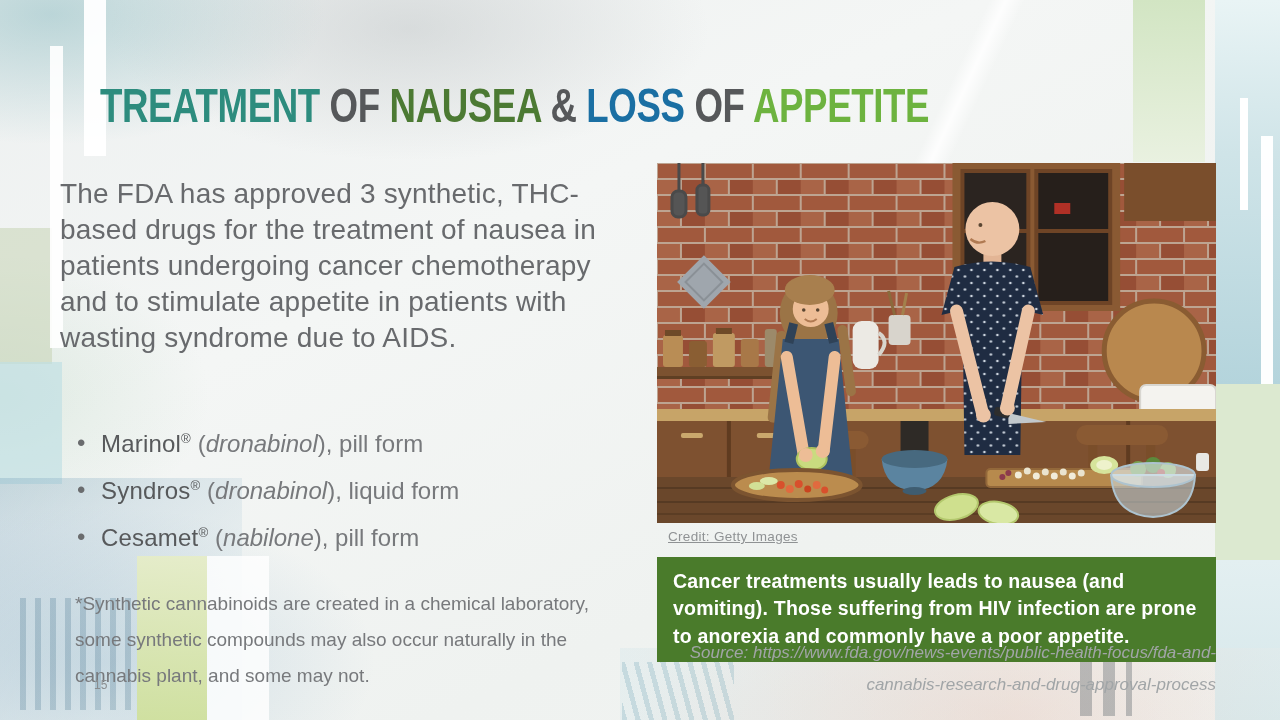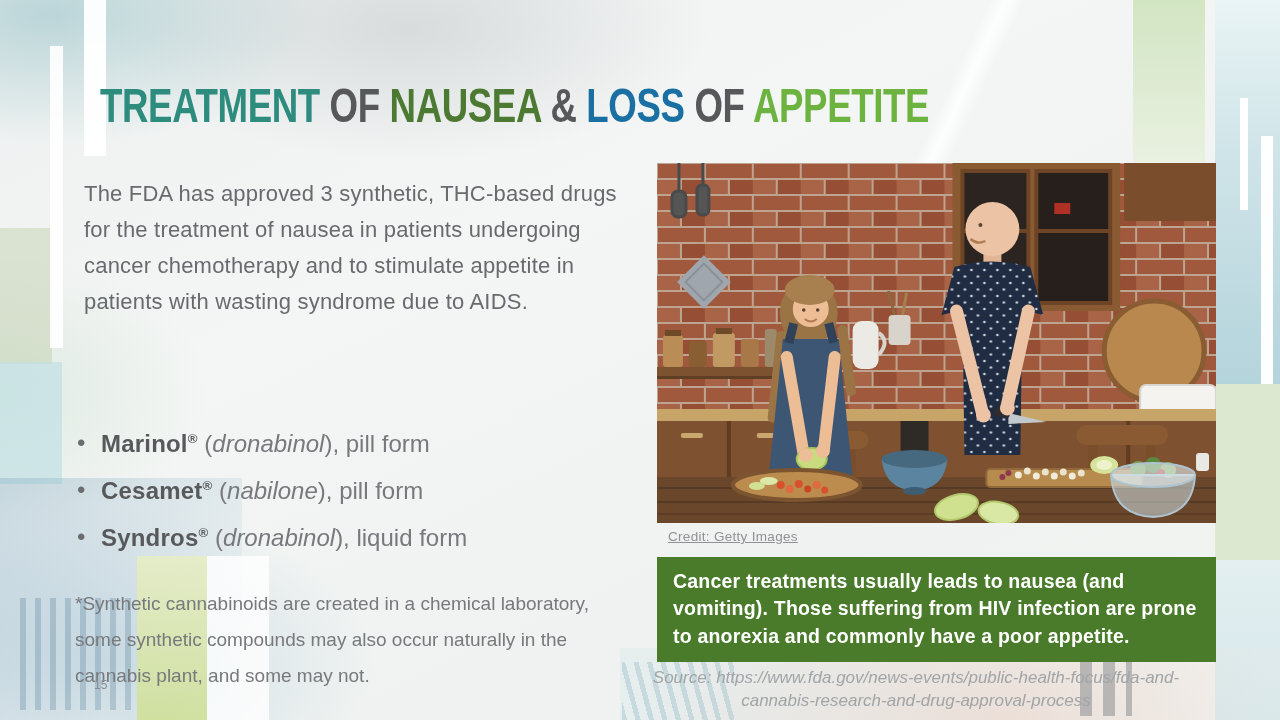--- a/index.html
+++ b/index.html
@@ -45,44 +45,44 @@
     background:repeating-linear-gradient(90deg, rgba(88,98,104,.8) 0 12px, transparent 12px 23px); }
   .br-teal-stripes { left:622px; top:662px; width:112px; height:58px; opacity:.5;
     background:repeating-linear-gradient(75deg, rgba(88,150,170,.45) 0 5px, transparent 5px 13px); }
 
   
   .title { position:absolute; left:100px; top:80px; font-size:47px; font-weight:700;
     line-height:1; letter-spacing:-.5px; white-space:nowrap;
     transform:scale(.78,1.04); transform-origin:0 0; }
 
   
-  .intro { position:absolute; left:84px; top:176px; width:565px; font-size:22px;
+  .intro { position:absolute; left:60px; top:176px; width:565px; font-size:28px;
     line-height:36px; color:#686a6d; letter-spacing:.2px; }
   .drugs { position:absolute; left:75px; top:430px; list-style:none; }
   .drugs li { position:relative; padding-left:26px; margin-bottom:19px; font-size:24px;
     color:#77797c; }
   .drugs li::before { content:"•"; position:absolute; left:2px; top:-1px; color:#6a6c6e; }
-  .drugs strong { color:#57595b; font-weight:700; letter-spacing:.2px; }
+  .drugs strong { color:#57595b; font-weight:400; letter-spacing:.2px; }
   .drugs sup { font-size:55%; }
   .drugs em { font-style:italic;margin-top:40px; }
   .footnote { position:absolute; left:75px; top:586px; width:545px; font-size:19px;
     line-height:36px; color:#77797c; }
   .pagenum { position:absolute; left:94px; top:678px; font-size:12px; color:#8a8d8f; }
   .copyright { position:absolute; left:176px; top:677px; font-size:17.5px; color:#77797c; }
 
   
   .photo { position:absolute; left:657px; top:163px; width:559px; height:360px; overflow:hidden; }
   .photo svg { display:block; width:100%; height:100%; }
   .credit { position:absolute; left:668px; top:529px; font-size:13.5px; color:#8f9294;
     letter-spacing:.3px;text-decoration:underline; }
   .callout { position:absolute; left:657px; top:557px; width:559px; min-height:98px;
     padding:11px 16px 12px; color:#fff; font-weight:700; font-size:19.5px; line-height:1.4;
     letter-spacing:.2px; }
-  .source { position:absolute; left:616px; top:666px; width:600px; text-align:center;
-    font-style:italic; font-size:17px; line-height:23px; color:#a1a5a7; }
+  .source { position:absolute; left:616px; top:637px; width:600px; text-align:right;
+    font-style:italic; font-size:17px; line-height:32px; color:#a1a5a7; }
 </style>
 </head>
 <body>
 
 <div class="slide">
 
   <div class="bg-wash deco"></div>
   <div class="deco left-green-block"></div>
   <div class="deco left-cyan-block"></div>
   <div class="deco bl-photo-wash"></div>
@@ -100,22 +100,22 @@
   <div class="deco white-bar-a"></div>
   <div class="deco white-bar-b"></div>
   <div class="deco white-bar-r1"></div>
   <div class="deco white-bar-r2"></div>
 
   <h1 class="title"><span style="color: rgb(45, 140, 126);">TREATMENT</span><span style="color: rgb(86, 88, 90);"> OF </span><span style="color: rgb(76, 122, 51);">NAUSEA</span><span style="color: rgb(86, 88, 90);"> &amp; </span><span style="color: rgb(26, 111, 163);">LOSS</span><span style="color: rgb(86, 88, 90);"> OF </span><span style="color: rgb(109, 179, 63);">APPETITE</span></h1>
 
   <p class="intro">The FDA has approved 3 synthetic, THC-based drugs for the treatment of nausea in patients undergoing cancer chemotherapy and to stimulate appetite in patients with wasting syndrome due to AIDS.</p>
   <ul class="drugs">
       <li><strong>Marinol<sup>®</sup></strong><span> (</span><em>dronabinol</em><span>), pill form</span></li>
+      <li><strong>Syndros<sup>®</sup></strong><span> (</span><em>dronabinol</em><span>), liquid form</span></li>
       <li><strong>Cesamet<sup>®</sup></strong><span> (</span><em>nabilone</em><span>), pill form</span></li>
-      <li><strong>Syndros<sup>®</sup></strong><span> (</span><em>dronabinol</em><span>), liquid form</span></li>
     </ul>
   <p class="footnote">*Synthetic cannabinoids are created in a chemical laboratory, some synthetic compounds may also occur naturally in the cannabis plant, and some may not.</p>
   <div class="pagenum">15</div>
 
   <figure class="photo">
     <svg viewBox="0 0 560 360" preserveAspectRatio="none">
       <defs>
         <pattern id="brick" width="48" height="32" patternUnits="userSpaceOnUse">
           <rect width="48" height="32" fill="#c8b09c"></rect>
           <rect x="1" y="1" width="46" height="14" fill="#aa5f41"></rect>

